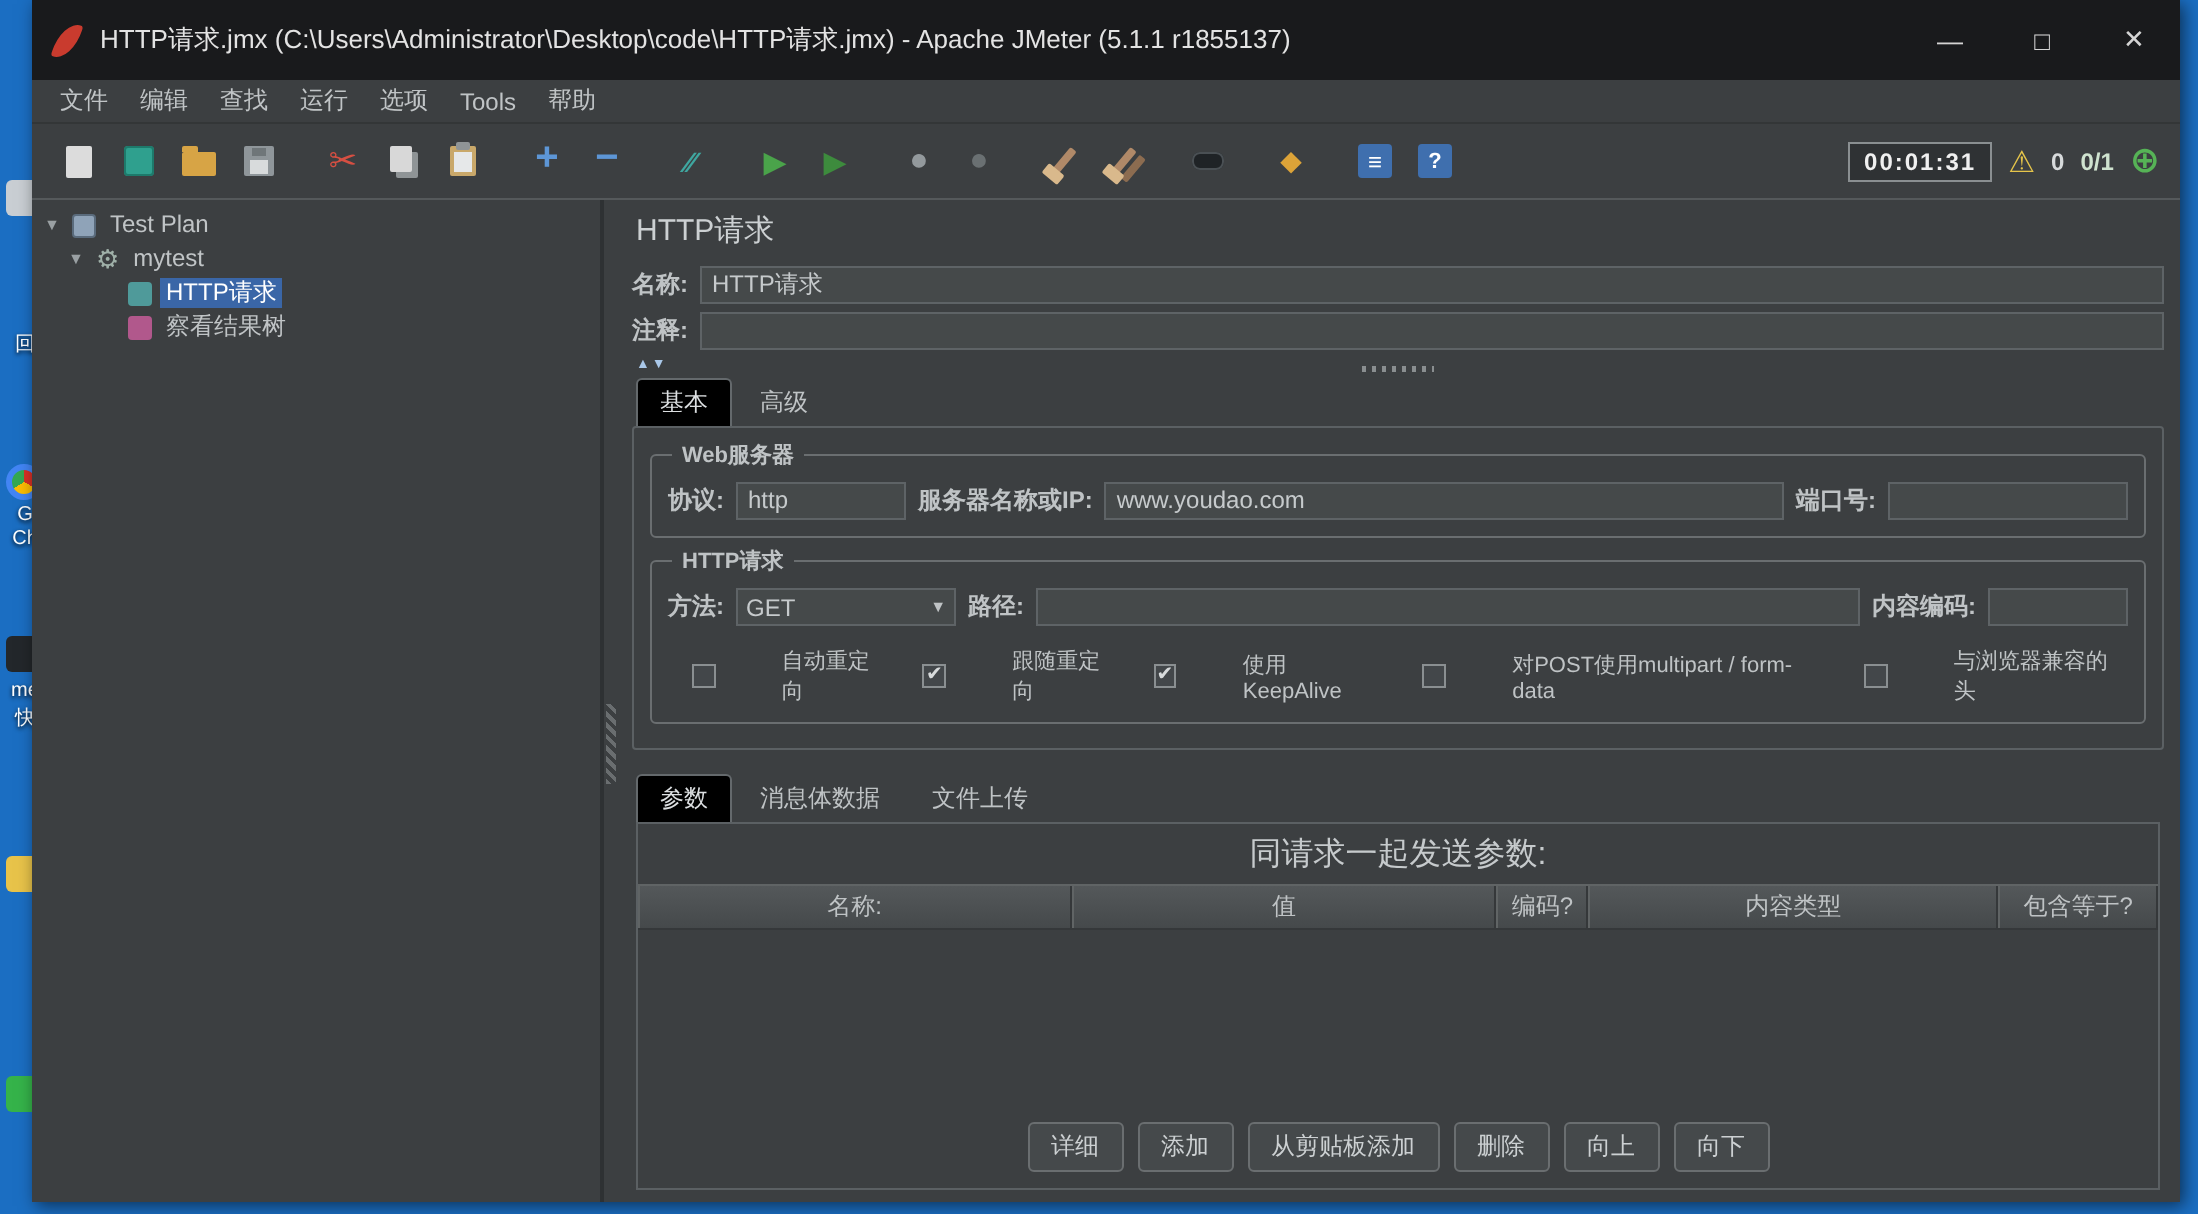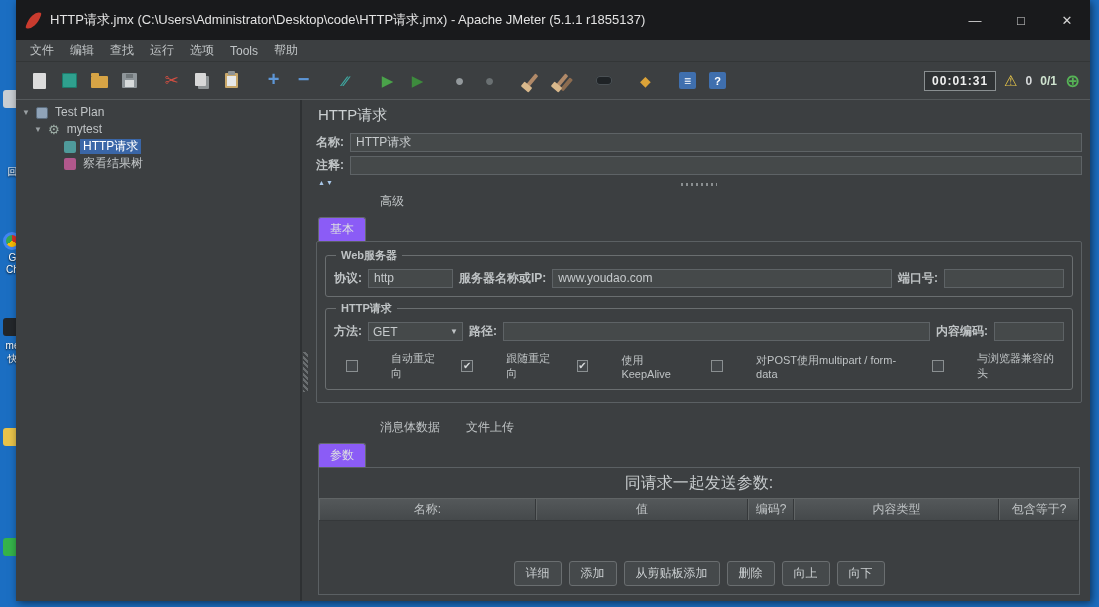--- a/index.html
+++ b/index.html
@@ -86,26 +86,26 @@
   .field { background:#45494a; border:1px solid #5e6366; color:#c6cacc; font-size:12px; height:19px; line-height:17px; padding:0 5px; overflow:hidden; white-space:nowrap; }
   .grow { flex:1; }
   .w85 { width:85px; } .w120 { width:120px; } .w70 { width:70px; }
 
   .mini-splitter { height:10px; position:relative; }
   .collapse-btns { position:absolute; left:2px; top:0; font-size:7px; color:#a9c7e8; letter-spacing:1px; }
   .mini-grip { position:absolute; left:50%; top:4px; width:36px; height:3px; margin-left:-18px; background:repeating-linear-gradient(90deg,#8a8e90 0 2px,transparent 2px 5px); }
 
   .tabs-row { display:flex; gap:2px; margin:0 0 0 2px; }
   .tab { font-size:12px; color:#bfc3c5; padding:3px 11px; border:1px solid transparent; border-bottom:none; border-radius:3px 3px 0 0; }
-  .tab.active { background:#8b5cf6; border-color:#64696c; color:#dcdfe1;margin-top:28px; }
+  .tab.active { background:#000000; border-color:#64696c; color:#dcdfe1; }
 
   .config-panel { border:1px solid #5b6063; border-radius:2px; padding:2px 6px 8px; }
   .group { position:relative; border:1px solid #6a6e70; border-radius:3px; margin:11px 2px 4px; padding:13px 8px 8px; }
   .group-legend { position:absolute; top:-8px; left:10px; background:#3c3f41; padding:0 5px; font-size:11px; color:#bfc3c5; font-weight:bold; }
-  .select { display:flex; align-items:center; justify-content:space-between; gap:0; width:95px; background:#45494a; border:1px solid #5e6366; color:#c6cacc; font-size:12px; height:19px; padding:0 4px; }
+  .select { display:flex; align-items:center; justify-content:space-between; gap:0; width:110px; background:#45494a; border:1px solid #5e6366; color:#c6cacc; font-size:12px; height:19px; padding:0 4px; }
   .sel-arrow { font-size:8px; color:#bfc3c5; }
 
   .cb-row { display:flex; align-items:center; gap:16px; margin-top:10px; padding-left:12px; }
   .cb { display:flex; align-items:center; gap:5px; }
   .cbbox { width:12px; height:12px; border:1px solid #8a8f91; background:#43474a; display:flex; align-items:center; justify-content:center; font-size:10px; color:#d7dadb; line-height:1; }
   .cbbox.checked::after { content:"\2714"; }
   .cblabel { font-size:11px; color:#bfc3c5;margin-left:28px; }
 
   .param-tabs { margin-top:12px; }
 

